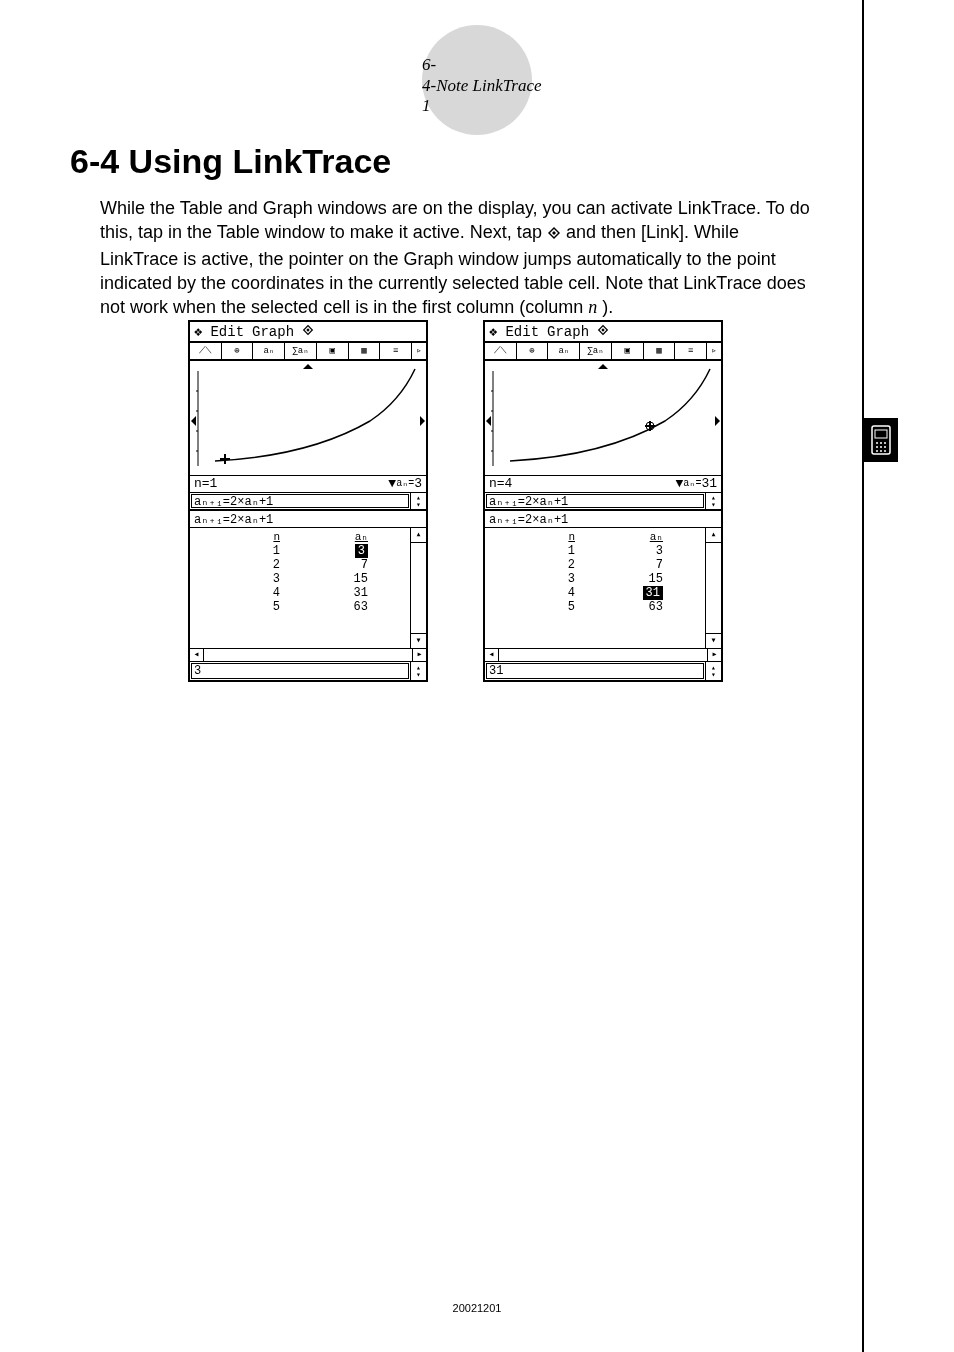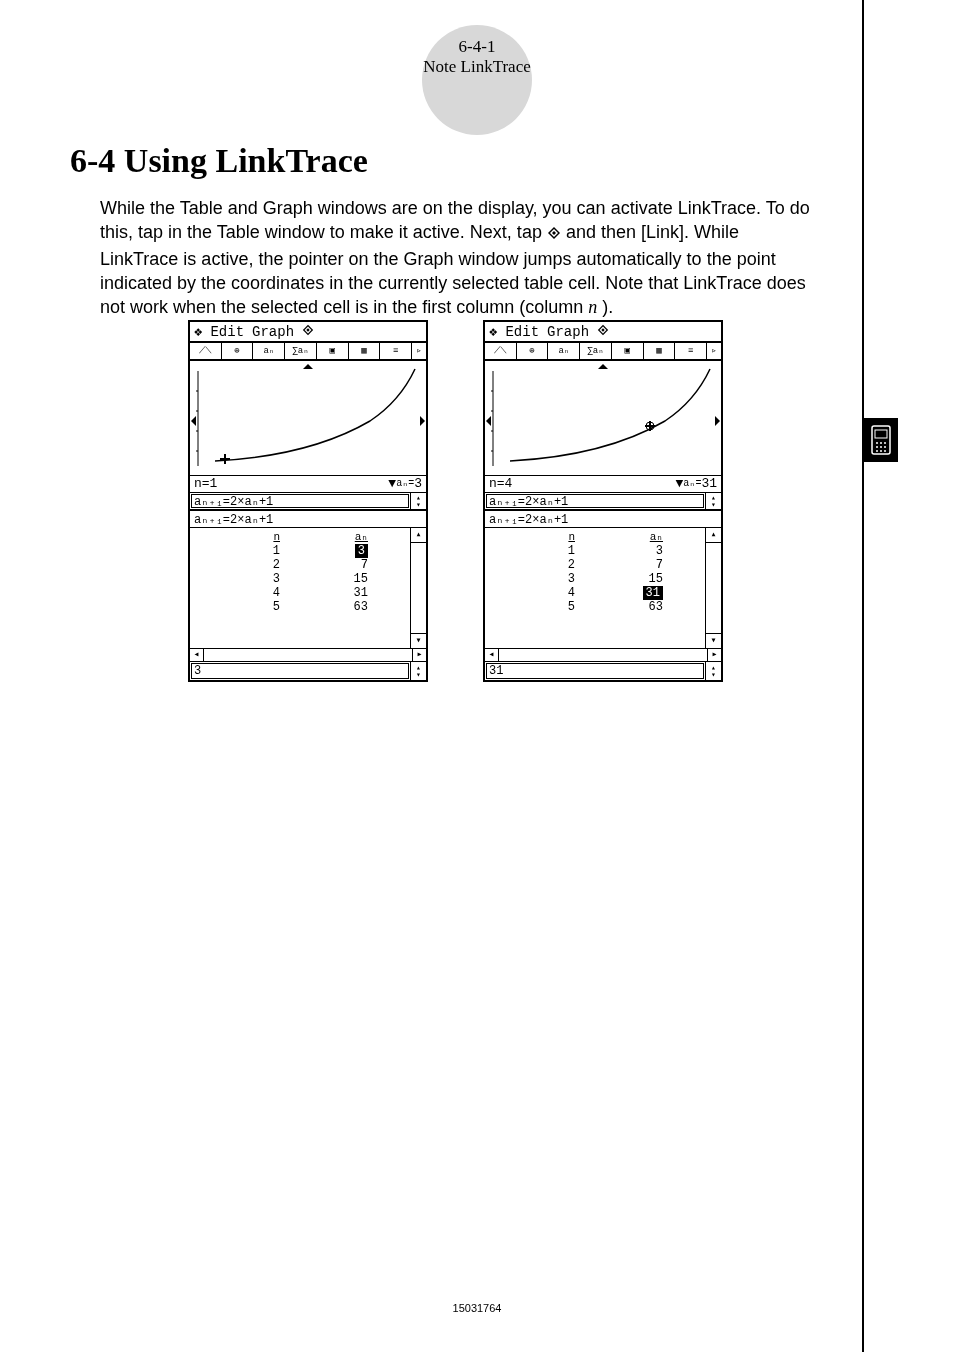--- a/index.html
+++ b/index.html
@@ -22,38 +22,39 @@
   .header-circle {
     position: absolute;
     top: 25px;
     left: 50%;
     transform: translateX(-50%);
     width: 110px;
     height: 110px;
     background: #d8d8d8;
     border-radius: 50%;
     display: flex;
-    flex-direction: column;
+    flex-direction: row;
     align-items: center;
     justify-content: flex-start;
     padding-top: 12px;
+    font-style: italic;
     font-family: "Times New Roman", serif;
     font-size: 17px;
     color: #000;
     line-height: 1.2;
   }
   .header-circle .page-num { }
   .header-circle .page-title { white-space: nowrap; }
   .section-heading {
     position: absolute;
     top: 142px;
     left: 70px;
     font-size: 34px;
     font-weight: bold;
-    font-family: Liberation Serif, serif;
+    font-family: Liberation Sans, sans-serif;
   }
   .body-text {
     position: absolute;
     top: 196px;
     left: 100px;
     width: 710px;
     font-size: 18px;
     line-height: 1.35;
     font-family: Arial, Helvetica, sans-serif;
   }
@@ -471,13 +472,13 @@
       <circle cx="16" cy="19" r="1" fill="#fff"></circle>
     <circle cx="8" cy="23" r="1" fill="#fff"></circle>
       <circle cx="12" cy="23" r="1" fill="#fff"></circle>
       <circle cx="16" cy="23" r="1" fill="#fff"></circle>
     <circle cx="8" cy="27" r="1" fill="#fff"></circle>
       <circle cx="12" cy="27" r="1" fill="#fff"></circle>
       <circle cx="16" cy="27" r="1" fill="#fff"></circle>
   </svg>
 </div>
 
-<div class="footer-id">15031764</div>
+<div class="footer-id">20021201</div>
 
 </body></html>

